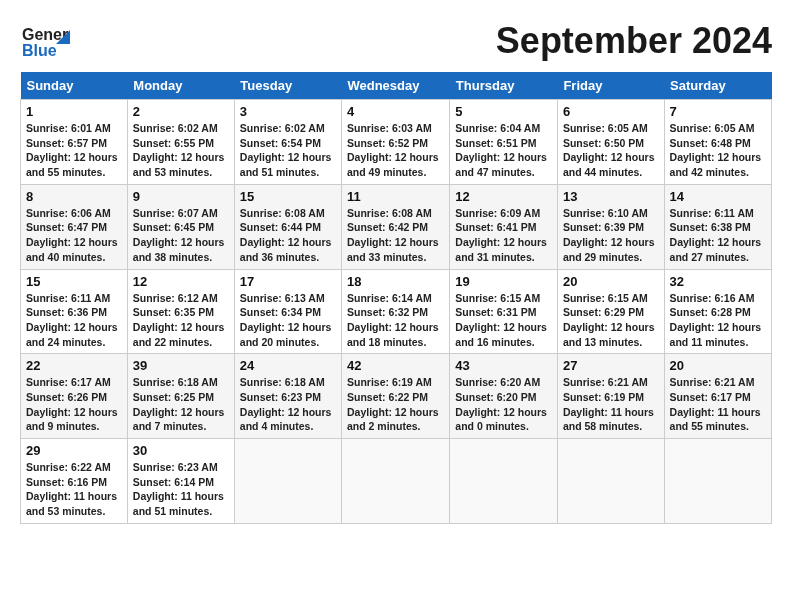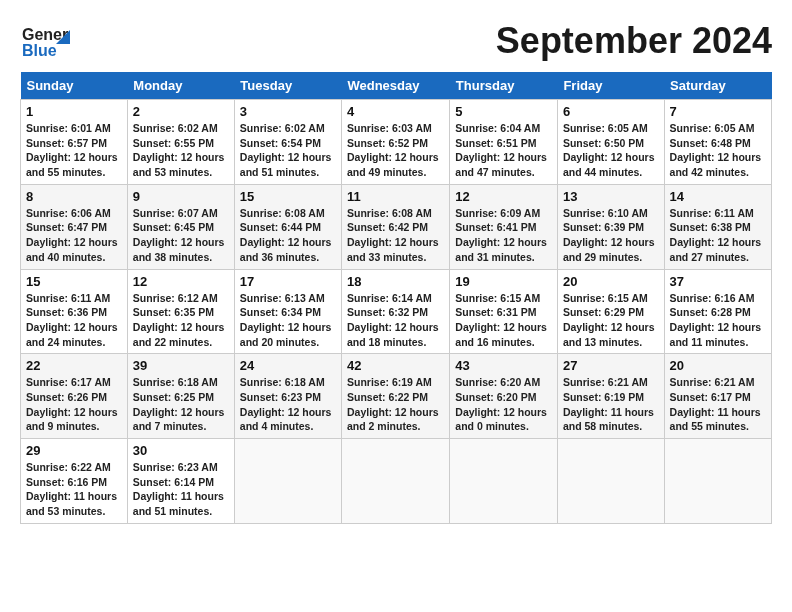--- a/index.html
+++ b/index.html
@@ -225,21 +225,21 @@
             Sunrise: 6:15 AM<br>Sunset: 6:31 PM<br>Daylight: 12 hours and 16 minutes.
           </div>
         </td>
         <td>
           <span class="day-num">20</span>
           <div class="day-info">
             Sunrise: 6:15 AM<br>Sunset: 6:29 PM<br>Daylight: 12 hours and 13 minutes.
           </div>
         </td>
         <td>
-          <span class="day-num">37</span>
+          <span class="day-num">32</span>
           <div class="day-info">
             Sunrise: 6:16 AM<br>Sunset: 6:28 PM<br>Daylight: 12 hours and 11 minutes.
           </div>
         </td>
       </tr>
       <tr>
         <td>
           <span class="day-num">22</span>
           <div class="day-info">
             Sunrise: 6:17 AM<br>Sunset: 6:26 PM<br>Daylight: 12 hours and 9 minutes.

